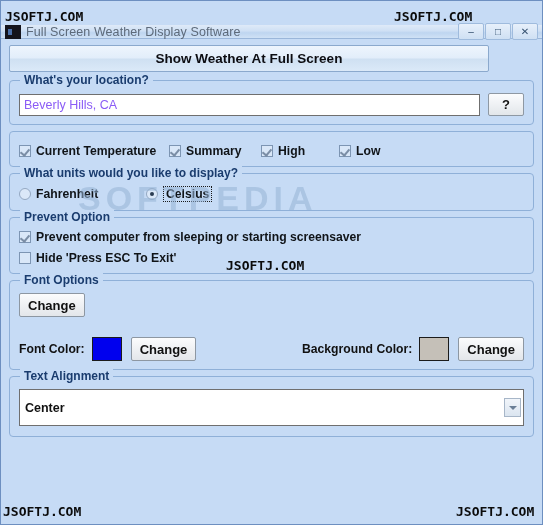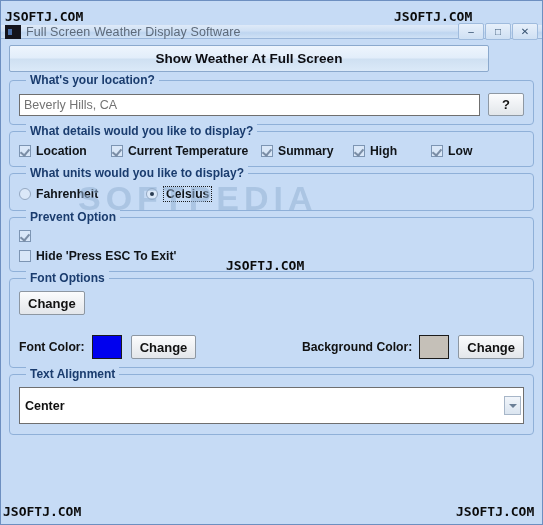--- a/index.html
+++ b/index.html
@@ -109,21 +109,21 @@
     position: relative;
     border: 1px solid #8fb0d8;
     border-radius: 4px;
     box-sizing: border-box;
     margin-bottom: 6px;
     background: transparent;
   }
   .group-title {
     position: absolute;
     top: -8px;
-    left: 16px;
+    left: 10px;
     padding: 0 4px;
     background: #c6dbf5;
     font-size: 12px;
     font-weight: bold;
     color: #1a3c6e;
     white-space: nowrap;
   }
   .group-body {
     padding: 12px 9px 8px 9px;
   }
@@ -135,21 +135,21 @@
     gap: 8px;
   }
   #location-input {
     flex: 1 1 auto;
     height: 22px;
     box-sizing: border-box;
     background: #ffffff;
     border: 1px solid #6f6f6f;
     font-family: "Liberation Sans", sans-serif;
     font-size: 12.5px;
-    color: #737373;
+    color: #8b5cf6;
     padding: 0 4px;
     outline: none;
   }
   #help-button {
     width: 36px;
     height: 23px;
     box-sizing: border-box;
     background: linear-gradient(to bottom, #fbfcfe, #e2e6ea);
     border: 1px solid #8e98a3;
     border-radius: 2px;
@@ -381,27 +381,22 @@
       <div class="group-title">What's your location?</div>
       <div class="group-body">
         <div id="location-row">
           <input id="location-input" type="text" value="Beverly Hills, CA" style="">
           <div id="help-button">?</div>
         </div>
       </div>
     </div>
 
     <div class="groupbox">
-      <div class="group-title">What details would you like to display?</div>
       <div class="group-body">
         <div class="check-row">
-          <div class="check-item" style="width:92px">
-            <span class="cb checked"></span>
-            <span class="cb-label">Location</span>
-          </div>
           <div class="check-item" style="width:150px">
             <span class="cb checked"></span>
             <span class="cb-label">Current Temperature</span>
           </div>
           <div class="check-item" style="width:92px">
             <span class="cb checked"></span>
             <span class="cb-label">Summary</span>
           </div>
           <div class="check-item" style="width:78px">
             <span class="cb checked"></span>
@@ -430,20 +425,21 @@
         </div>
       </div>
     </div>
 
     <div class="groupbox">
       <div class="group-title">Prevent Option</div>
       <div class="group-body">
         <div class="stack-row">
           <div class="check-item">
             <span class="cb checked"></span>
+            <span class="cb-label">Prevent computer from sleeping or starting screensaver</span>
           </div>
         </div>
         <div class="stack-row">
           <div class="check-item">
             <span class="cb"></span>
             <span class="cb-label">Hide 'Press ESC To Exit'</span>
           </div>
         </div>
       </div>
     </div>

